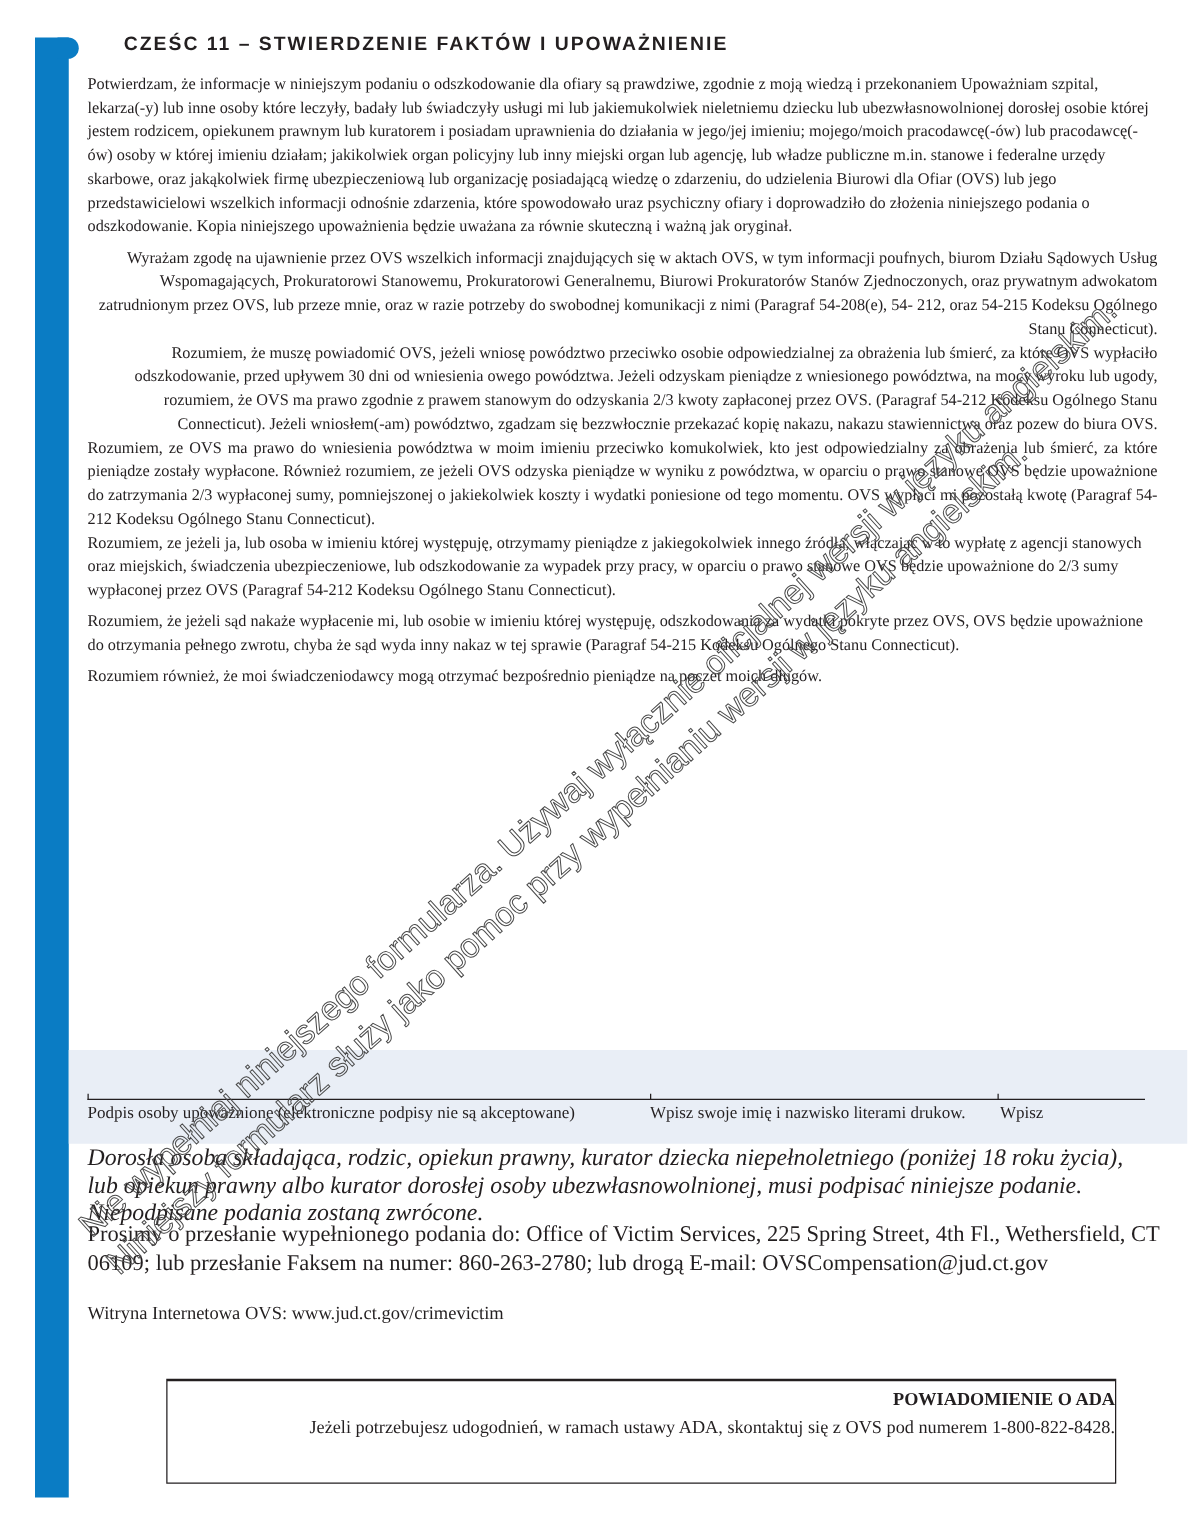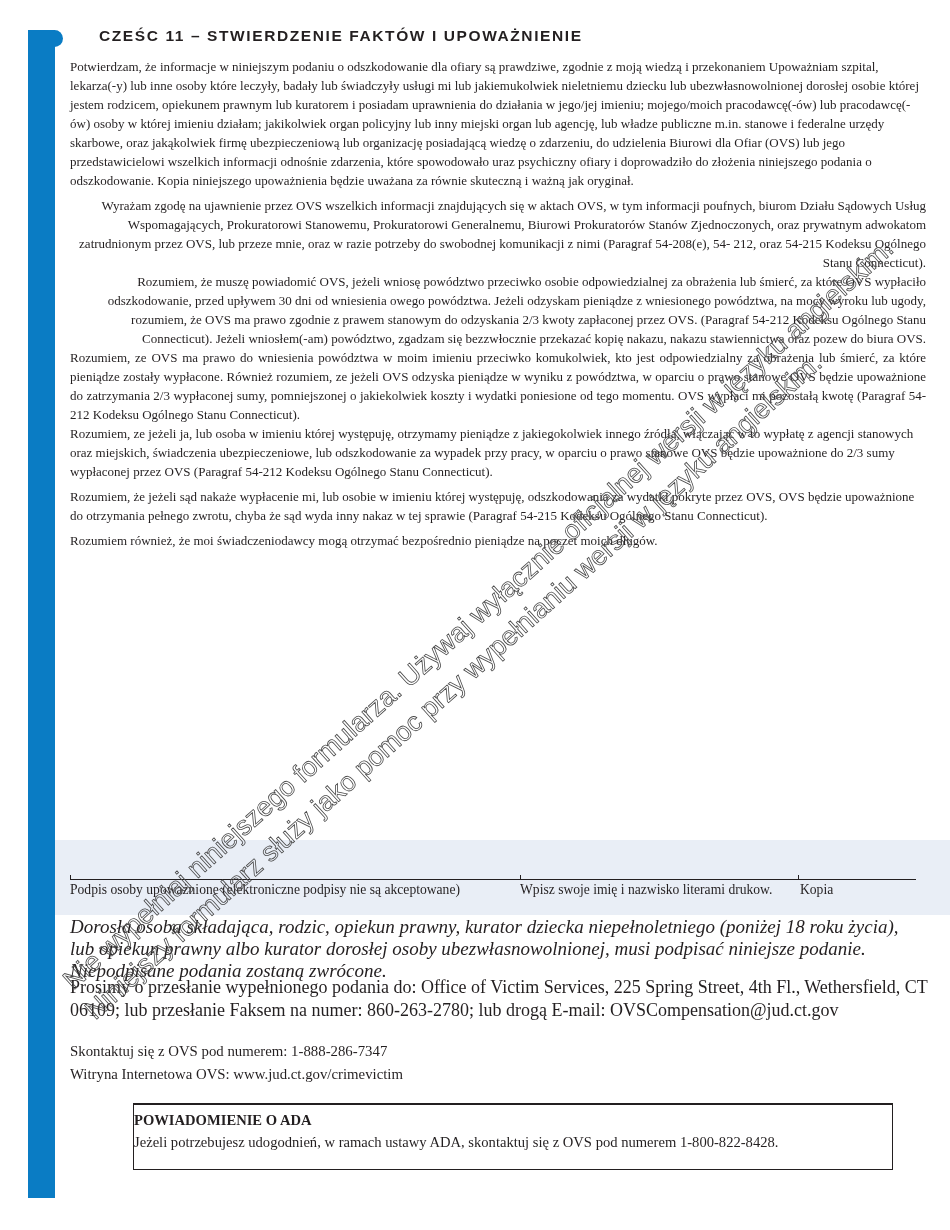--- a/index.html
+++ b/index.html
@@ -51,23 +51,23 @@
   .send {
     position: absolute; left: 70px; top: 976px; width: 860px;
     font-size: 18px; line-height: 22.5px;
   }
   .contact {
     position: absolute; left: 70px; top: 1040px; width: 860px;
     font-size: 14.8px; line-height: 22.5px;
   }
   b { font-weight: normal; }
   .ada {
-    position: absolute; left: 133px; top: 1103px; width: 760px; height: 67px;
+    position: absolute; left: 133px; top: 1103px; width: 760px; height: 84px;
     border: 1px solid #231f20; border-top: 2.5px solid #231f20;
-    text-align: left; font-size: 14.6px; line-height: 22px; padding-top: 4px;
+    text-align: right; font-size: 14.6px; line-height: 22px; padding-top: 4px;
   }
   .ada-title { font-weight: bold; }
   .watermark {
     position: absolute; pointer-events: none;
     font-family: "Liberation Sans", sans-serif; font-size: 27px;
     color: transparent; -webkit-text-stroke: 0.8px #4a4a4a;
     white-space: nowrap; transform-origin: left bottom;
     transform: rotate(-42deg);
   }
   .wm1 { left: 78px; top: 965px; }
@@ -95,32 +95,31 @@
   <span class="tick" style="left:0"></span>
   <span class="tick" style="left:450px"></span>
   <span class="tick" style="left:728px"></span>
   <div class="sig-col c1">
     <span>Podpis osoby upoważnione </span><b>(elektroniczne podpisy nie są akceptowane)</b>
   </div>
   <div class="sig-col c2">
     <span>Wpisz swoje imię i nazwisko literami drukow.</span>
   </div>
   <div class="sig-col c3">
-    <span>Kopia</span>
+    <span>Wpisz</span>
   </div>
 </div>
 
 <p class="note">Dorosła osoba składająca, rodzic, opiekun prawny, kurator dziecka niepełnoletniego (poniżej 18 roku życia), lub opiekun prawny albo kurator dorosłej osoby ubezwłasnowolnionej, musi podpisać niniejsze podanie.  Niepodpisane podania zostaną zwrócone.</p>
 
 <p class="send">
   <b>Prosimy o przesłanie wypełnionego podania do:</b><span> Office of Victim Services, 225 Spring Street, 4th Fl., Wethersfield, CT 06109; lub przesłanie Faksem na numer:  860-263-2780; lub drogą E-mail: OVSCompensation@jud.ct.gov</span>
 </p>
 
 <div class="contact">
-  <div><b>Skontaktuj się z OVS pod numerem:</b><span> 1-888-286-7347</span></div>
   <div><b>Witryna Internetowa OVS:</b><span> www.jud.ct.gov/crimevictim</span></div>
 </div>
 
 <div class="ada">
   <div class="ada-title">POWIADOMIENIE O ADA</div>
   <div>Jeżeli potrzebujesz udogodnień, w ramach ustawy ADA, skontaktuj się z OVS pod numerem 1-800-822-8428.</div>
 </div>
 
 <div class="watermark wm1">Nie wypełniaj niniejszego formularza. Używaj wyłącznie oficjalnej wersji w języku angielskim.</div>
 <div class="watermark wm2">Niniejszy formularz służy jako pomoc przy wypełnianiu wersji w języku angielskim.</div>

